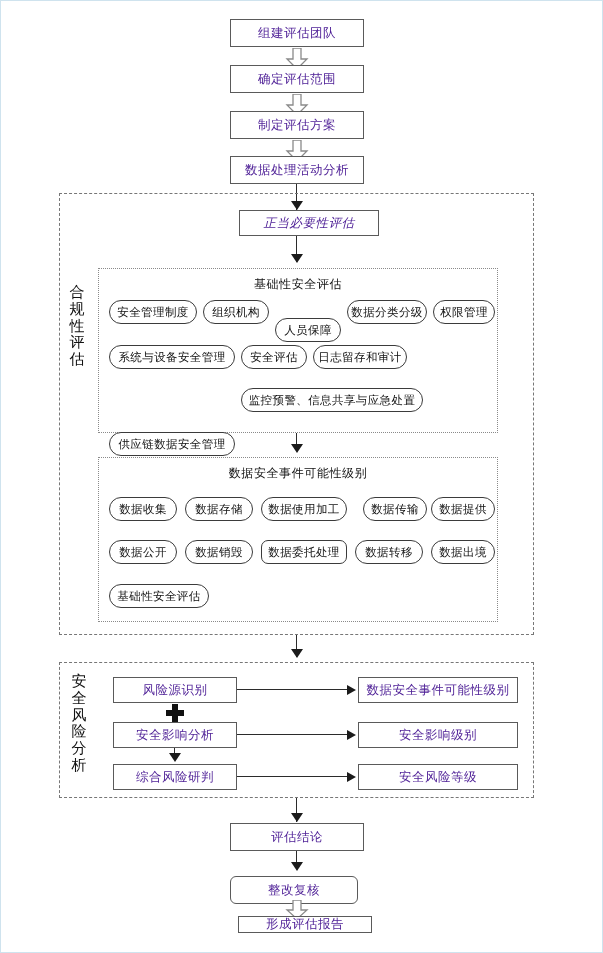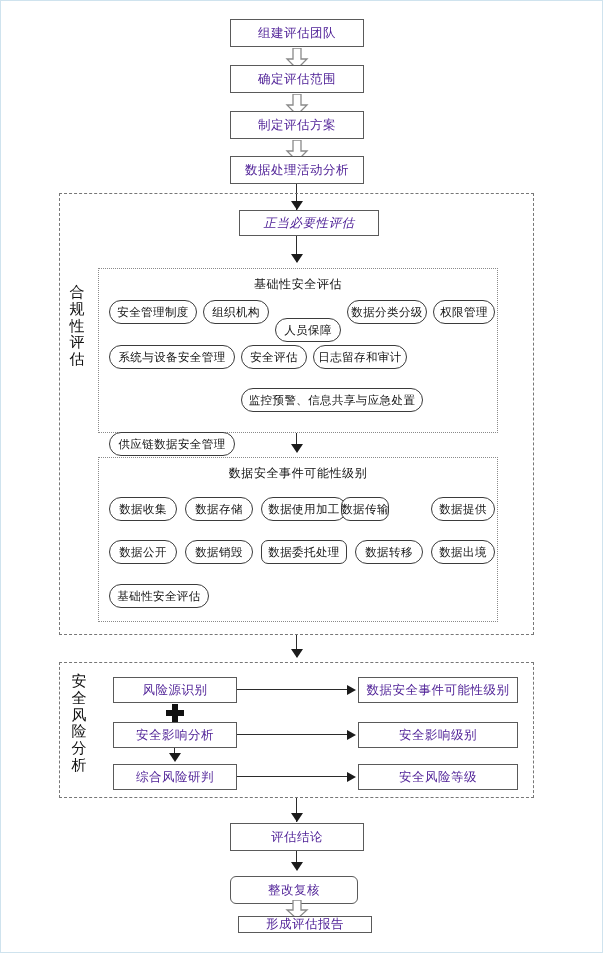--- a/index.html
+++ b/index.html
@@ -205,21 +205,21 @@
 
   <div class="pill" style="left:108px;top:496px;width:68px;">
     <span>数据收集</span>
   </div>
   <div class="pill" style="left:184px;top:496px;width:68px;">
     <span>数据存储</span>
   </div>
   <div class="pill" style="left:260px;top:496px;width:86px;">
     <span>数据使用加工</span>
   </div>
-  <div class="pill" style="left:340px;top:496px;width:48px;border-radius:9px;">
+  <div class="pill" style="left:362px;top:496px;width:64px;">
     <span>数据传输</span>
   </div>
   <div class="pill" style="left:430px;top:496px;width:64px;">
     <span>数据提供</span>
   </div>
 
   <div class="pill" style="left:108px;top:539px;width:68px;">
     <span>数据公开</span>
   </div>
   <div class="pill" style="left:184px;top:539px;width:68px;">

